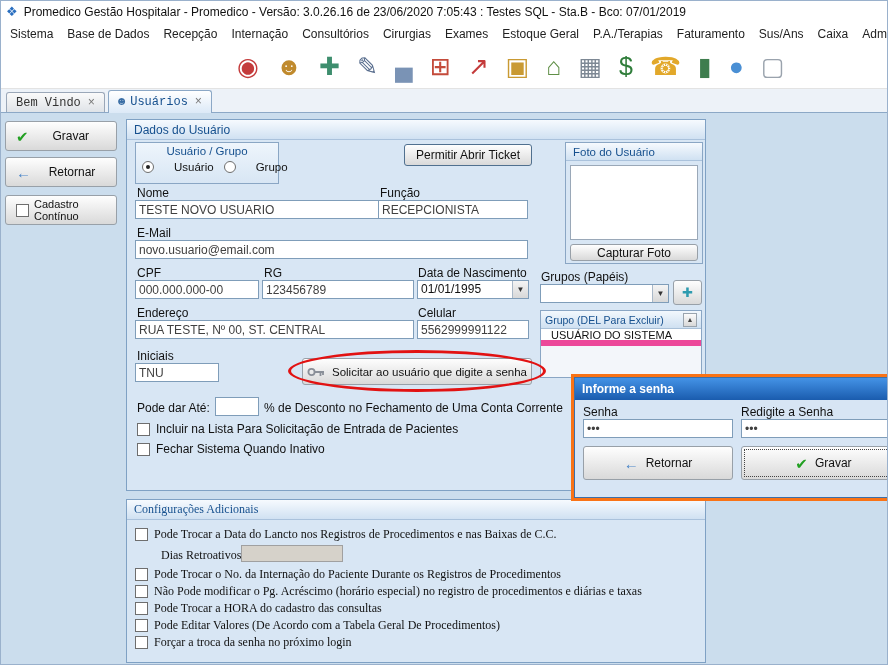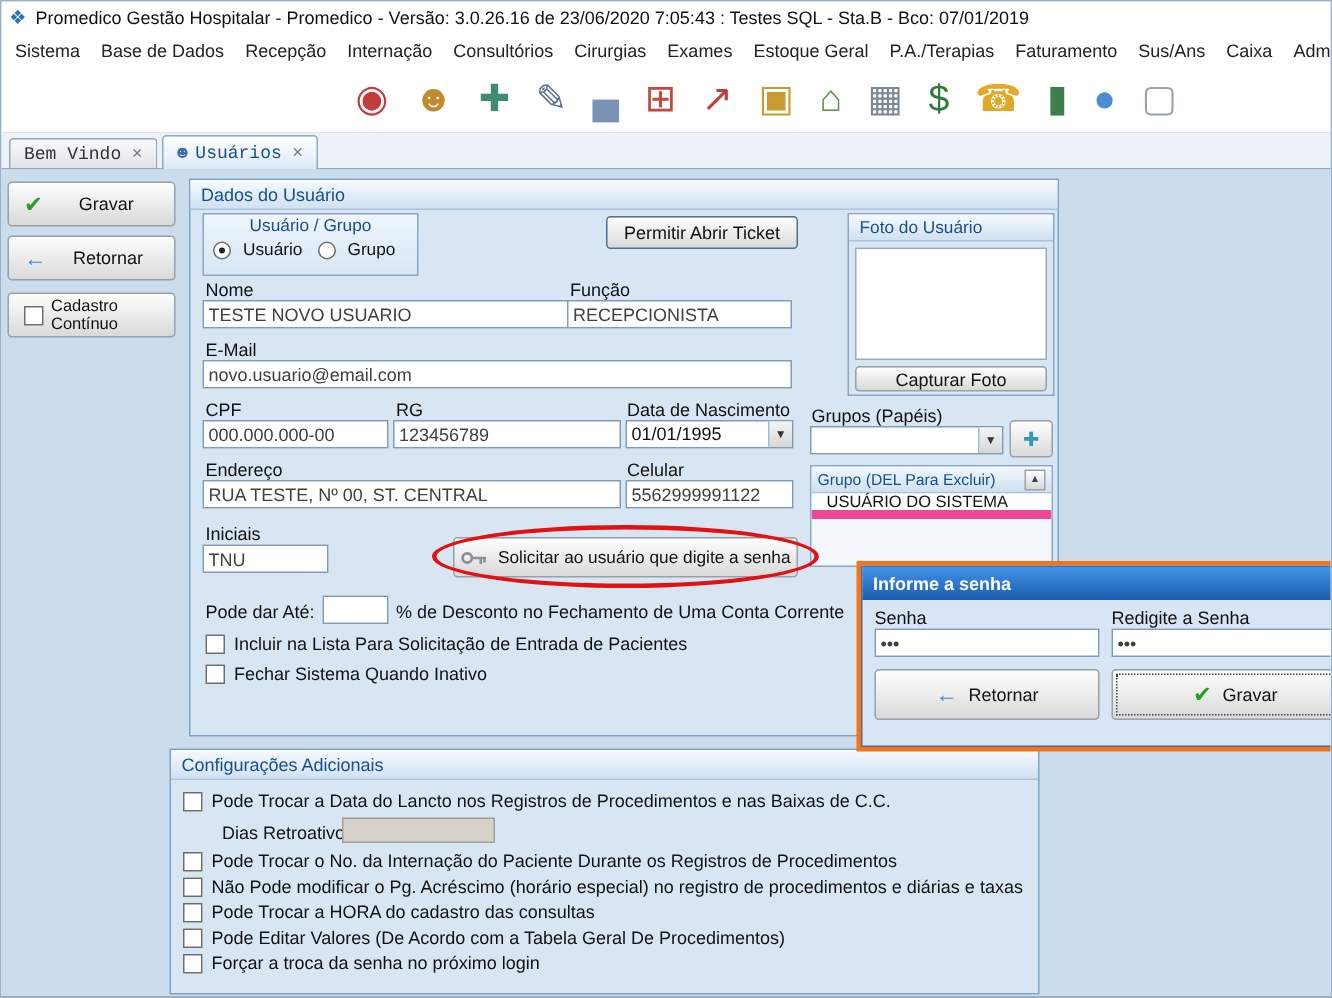--- a/index.html
+++ b/index.html
@@ -38,21 +38,21 @@
   .field-label { position:absolute; font-size:12px; white-space:nowrap; }
   .tinput { position:absolute; border:1px solid #7f9db9; background:#fff; font-family:inherit; font-size:12px; padding:0 3px; color:#404040; }
   .tinput:disabled,.tinput.disabled { background:#d6d2ca; border-color:#a0a0a0; color:#555; }
 
   .combo { position:absolute; display:flex; border:1px solid #7f9db9; background:#fff; }
   .combo-val { flex:1; font-size:12px; padding:1px 3px; white-space:nowrap; overflow:hidden; }
   .combo-arrow { width:16px; display:flex; align-items:center; justify-content:center; font-size:8px; color:#333; background:linear-gradient(#f4f4f4,#d8d8d8); border-left:1px solid #a9b8c8; cursor:pointer; }
 
   .chkrow { position:absolute; display:flex; align-items:center; gap:6px; font-size:12px; white-space:nowrap; cursor:pointer; }
   .chk { width:13px; height:13px; background:#fff; border:1px solid #6e6e6e; display:inline-block; flex:none; }
-  .radiorow { display:flex; align-items:center; gap:8px; font-size:11.5px; cursor:pointer;text-align:center; }
+  .radiorow { display:flex; align-items:center; gap:20px; font-size:11.5px; cursor:pointer;text-align:center; }
   .radio { width:12px; height:12px; border:1px solid #6e6e6e; border-radius:50%; background:#fff; position:relative; flex:none; }
   .radio.sel::after { content:""; position:absolute; left:3px; top:3px; width:4px; height:4px; border-radius:50%; background:#222; }
 
   .grid { position:absolute; border:1px solid #8aa6c4; background:#f3f6fa; overflow:hidden; }
   .grid-header { background:linear-gradient(#f2f8fd,#cfe0f1); border-bottom:1px solid #a9c0d8; color:#16508e; font-size:10.5px; display:flex; align-items:center; padding:0 4px; height:18px; }
   .grid-upbtn { margin-left:auto; width:14px; height:14px; display:flex; align-items:center; justify-content:center; font-size:7px; color:#444; background:linear-gradient(#fcfcfc,#d8d8d8); border:1px solid #9aa4ae; cursor:pointer; }
   .grid-row { background:#fff; font-size:11px; display:flex; padding:0 10px; height:17px; border-bottom:6px solid #ec4899; cursor:pointer; }
 
   .photo-area { position:absolute; background:#fff; border:1px solid #9aa8b8; }
 
@@ -227,21 +227,21 @@
       <div class="chkrow" style="left:10px;top:302px;">
         <span class="chk"></span>
         <span>Incluir na Lista Para Solicitação de Entrada de Pacientes</span>
       </div>
       <div class="chkrow" style="left:10px;top:322px;">
         <span class="chk"></span>
         <span>Fechar Sistema Quando Inativo</span>
       </div>
     </div>
 
-    <div class="groupbox" style="left:112px;top:386px;width:580px;height:164px;">
+    <div class="groupbox" style="left:125px;top:386px;width:580px;height:164px;font-family:Liberation Serif, serif;">
       <div class="gb-header">
         <span>Configurações Adicionais</span>
       </div>
       <div class="chkrow" style="left:8px;top:27px;">
         <span class="chk"></span>
         <span>Pode Trocar a Data do Lancto nos Registros de Procedimentos e nas Baixas de C.C.</span>
       </div>
       <span class="field-label" style="left:34px;top:48px;">Dias Retroativos :</span>
       <input class="tinput disabled" style="left: 114px; top: 45px; width: 102px; height: 17px;" disabled="" value="">
       <div class="chkrow" style="left:8px;top:67px;">

